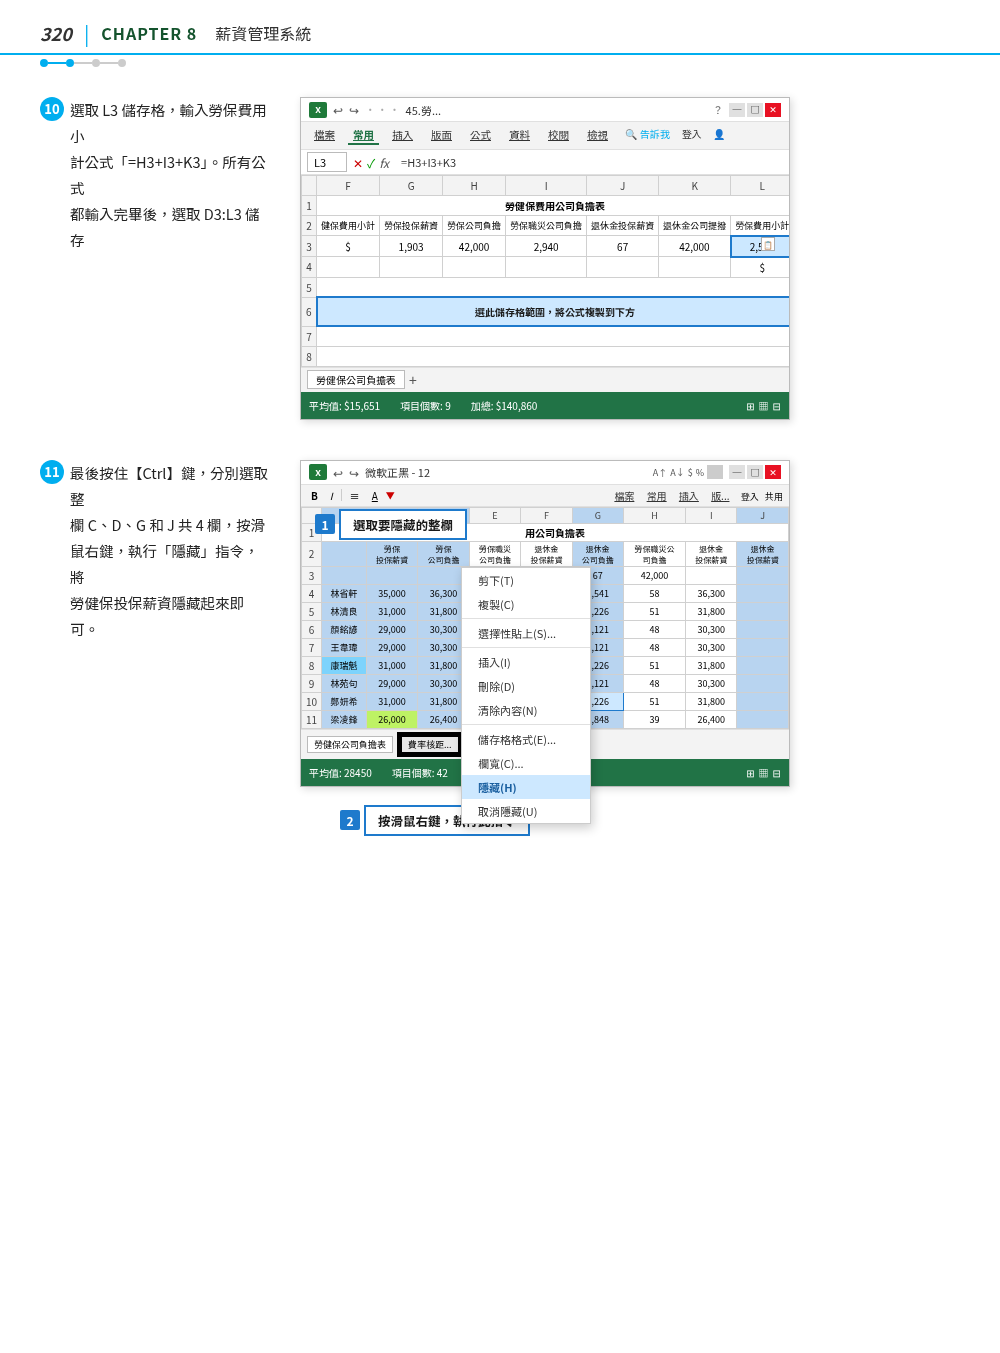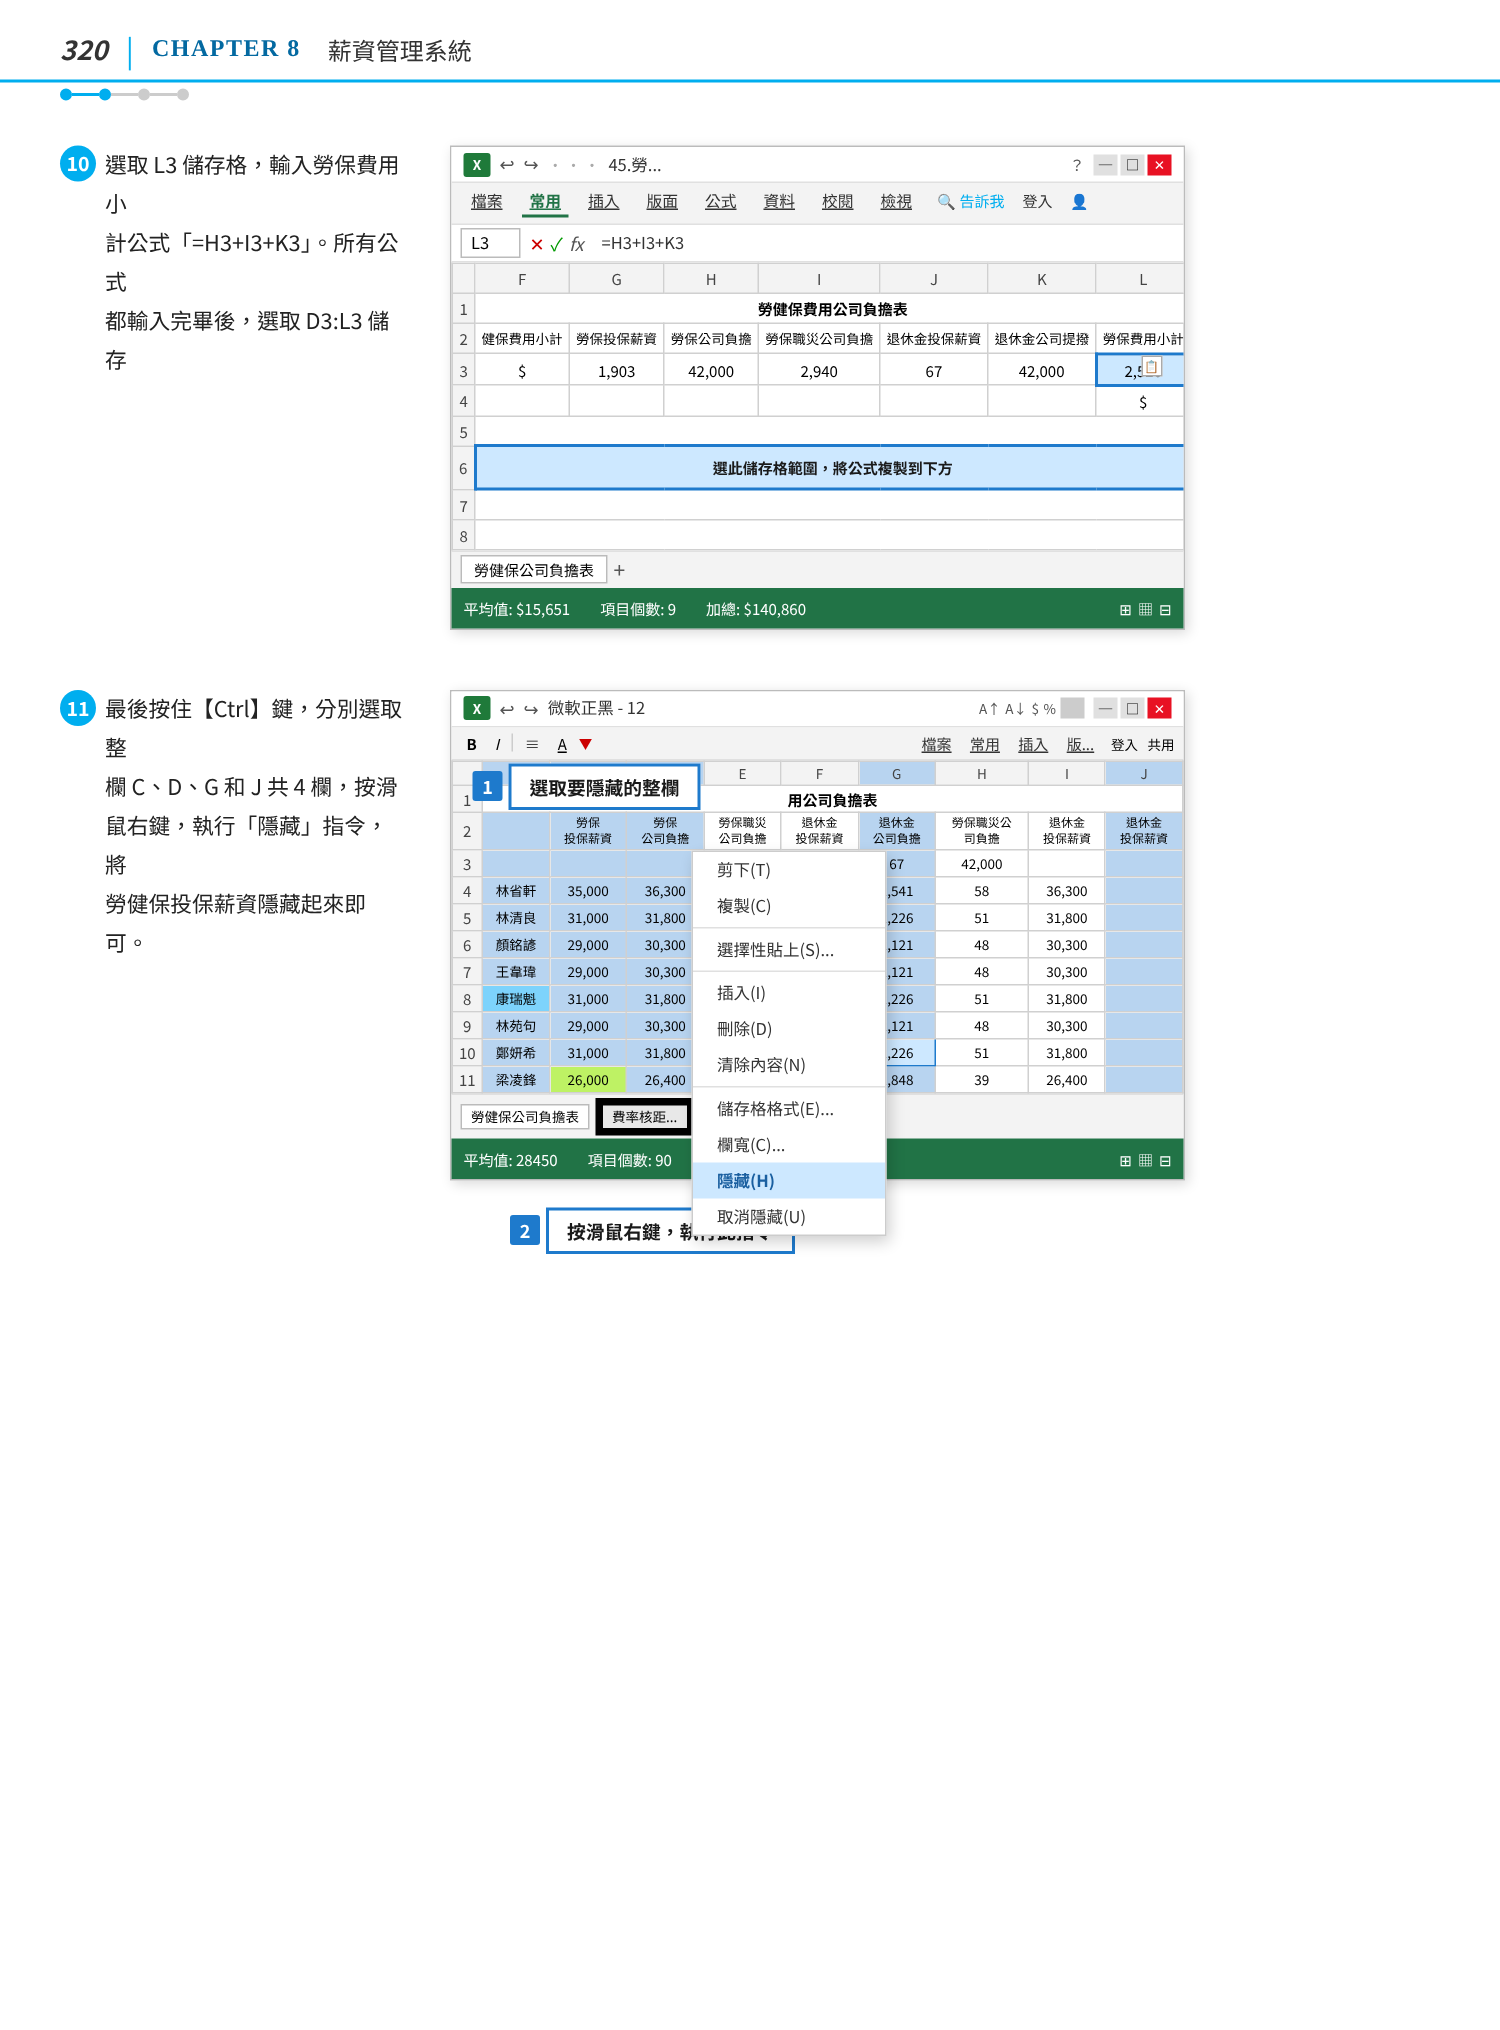--- a/index.html
+++ b/index.html
@@ -26,23 +26,22 @@
       color: #333;
       font-weight: bold;
     }
     .header-divider {
       color: #00aeef;
       font-size: 20px;
     }
     .chapter-label {
       font-size: 16px;
       font-weight: bold;
-      color: #0369a1;
+      color: #14532d;
       letter-spacing: 1px;
-      font-family: Liberation Serif, serif;
     }
     .chapter-title {
       font-size: 16px;
       color: #333;
       margin-left: 6px;
     }
     .header-dots {
       display: flex;
       align-items: center;
       padding: 4px 40px 0 40px;
@@ -774,21 +773,21 @@
         </div>
 
         <div style="background:#f3f3f3;border-top:1px solid #e0e0e0;display:flex;align-items:center;padding:2px 6px;gap:4px;font-size:9px;">
           <span style="border:1px solid #bbb;background:#fff;padding:1px 6px;">勞健保公司負擔表</span>
           <span style="border:5px solid #000000;background:#e8e8e8;padding:1px 6px;">費率核距...</span>
           <span style="font-size:12px;color:#555;cursor:pointer;">+</span>
         </div>
 
         <div class="excel-statusbar">
           <span>平均值: 28450</span>
-          <span>項目個數: 90</span>
+          <span>項目個數: 42</span>
           <span>加總: 1934600</span>
           <span style="margin-left:auto;display:flex;gap:4px;align-items:center;">
             <span>⊞</span>
             <span>▦</span>
             <span>⊟</span>
           </span>
         </div>
       </div>
 
       <div style="display:flex;align-items:center;margin-top:8px;margin-left:40px;">

